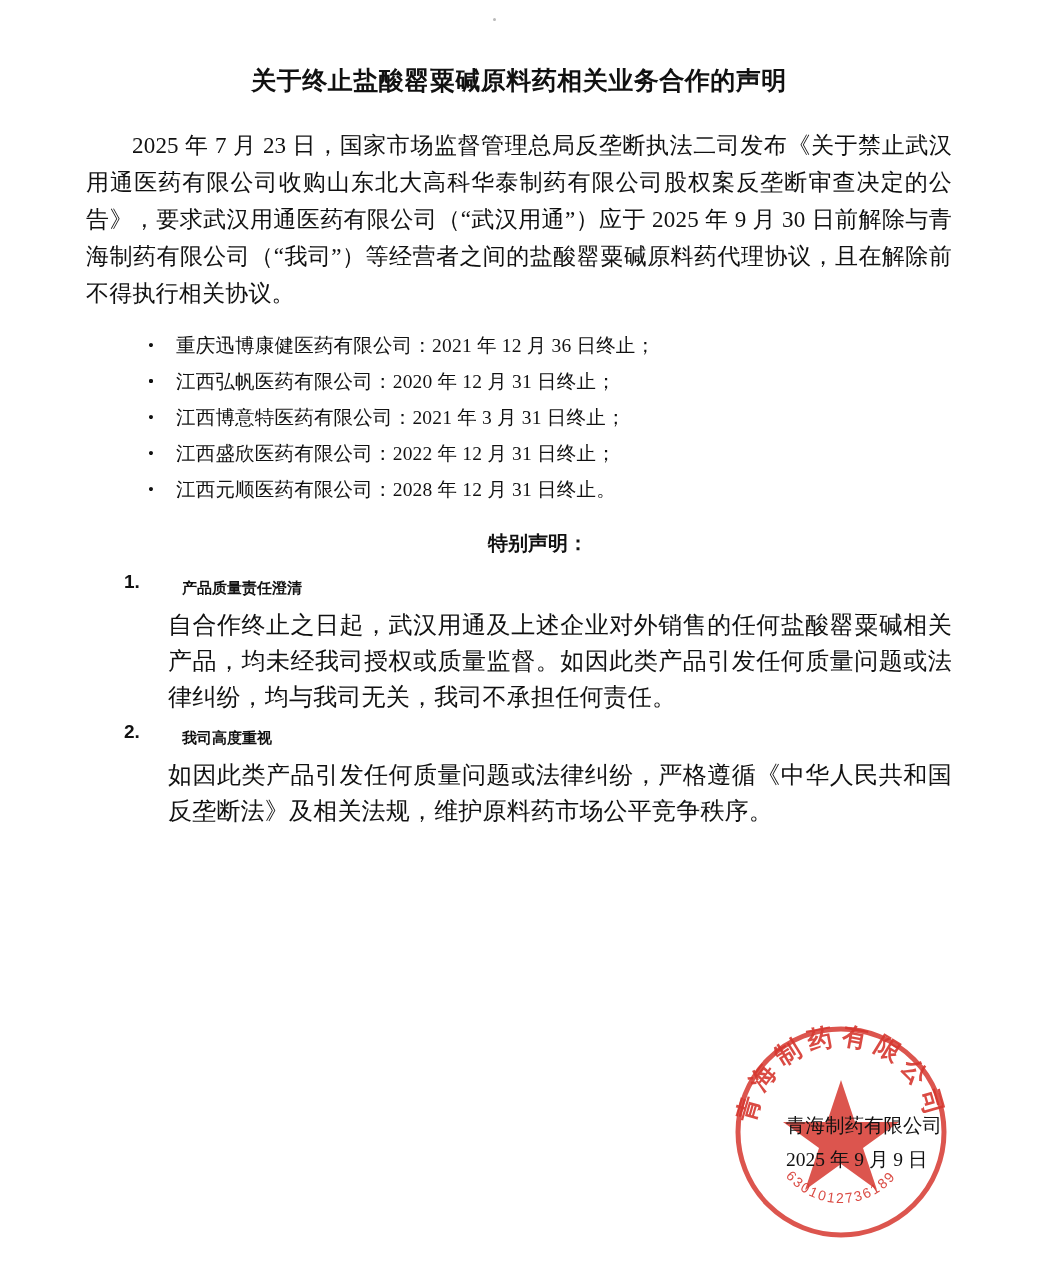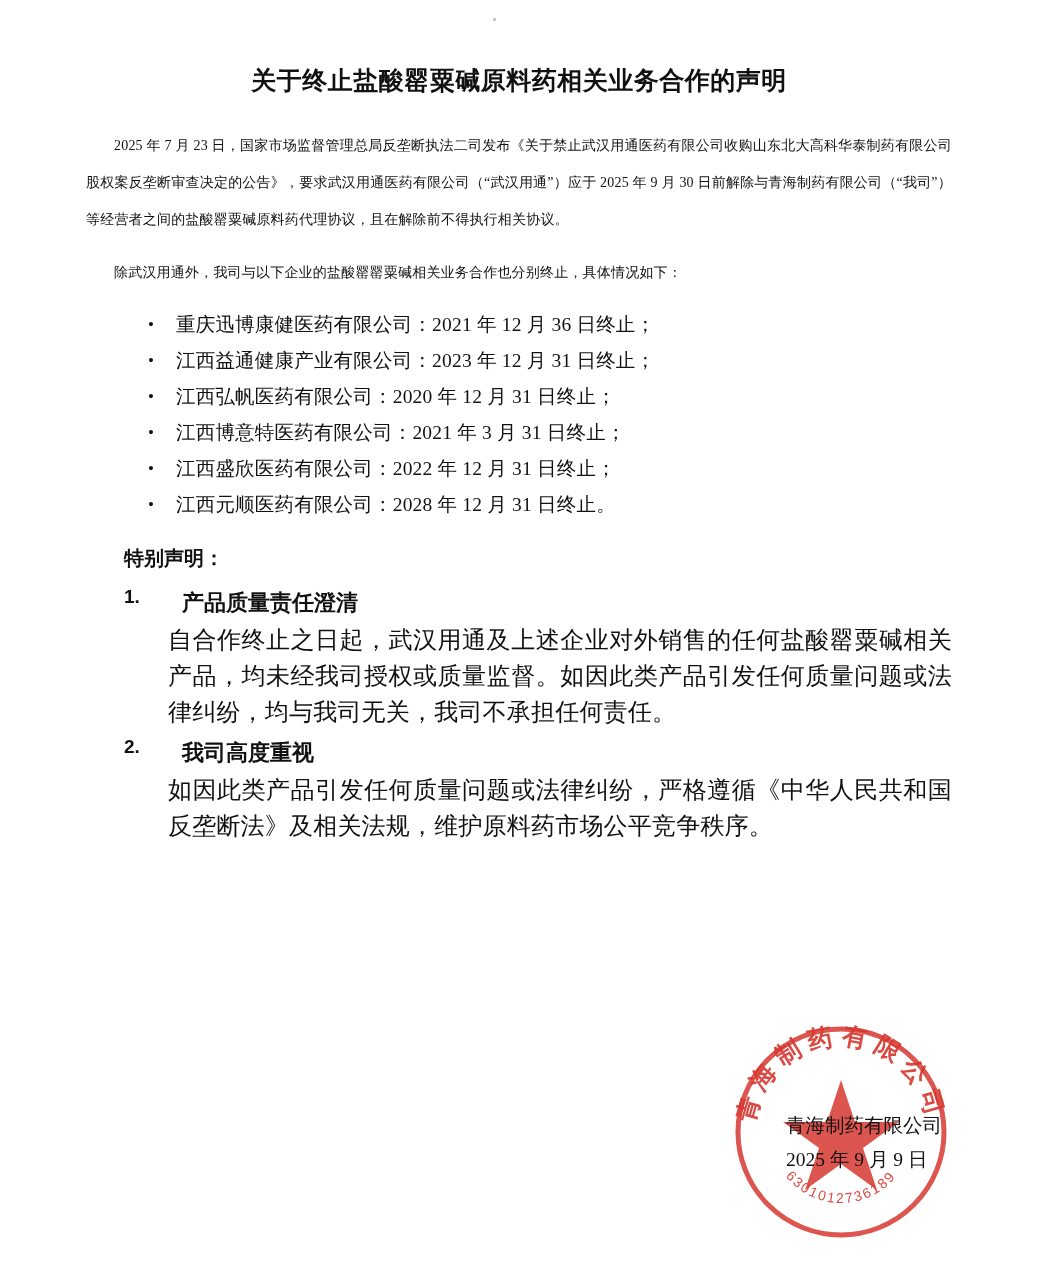--- a/index.html
+++ b/index.html
@@ -24,21 +24,21 @@
   }
   .doc-title {
     text-align: center;
     font-size: 25px;
     font-weight: bold;
     letter-spacing: 0.5px;
     margin: 24px 0 30px 0;
     font-family: "Liberation Sans", "DejaVu Sans", sans-serif;
   }
   p.para {
-    font-size: 14px;
+    font-size: 23px;
     line-height: 37px;
     margin: 0 0 16px 0;
     text-align: justify;
     text-indent: 2em;
     letter-spacing: 0.2px;
   }
   ul.company-list {
     list-style: none;
     margin: 10px 0 22px 0;
     padding: 0 0 0 56px;
@@ -56,20 +56,21 @@
     top: 0;
     font-size: 17px;
     line-height: 36px;
   }
   .special-heading {
     font-size: 20px;
     font-weight: bold;
     margin: 14px 0 14px 0;
     padding-left: 38px;
     font-family: "Liberation Sans", "DejaVu Sans", sans-serif;
+    text-align: center;
   }
   ol.numbered {
     list-style: none;
     counter-reset: item;
     margin: 0;
     padding: 0 0 0 38px;
   }
   ol.numbered > li {
     counter-increment: item;
     margin-bottom: 6px;
@@ -79,21 +80,21 @@
   ol.numbered > li .num {
     position: absolute;
     left: 0;
     top: 0;
     font-weight: bold;
     font-size: 19px;
     font-family: "Liberation Sans", "DejaVu Sans", sans-serif;
   }
   ol.numbered > li .item-title {
     font-weight: bold;
-    font-size: 22px;
+    font-size: 15px;
     line-height: 34px;
     display: block;
     margin-bottom: 2px;
     padding-left: 14px;
     font-family: "Liberation Sans", "DejaVu Sans", sans-serif;
   }
   ol.numbered > li .item-body {
     font-size: 24px;
     line-height: 36px;
     display: block;
@@ -129,25 +130,24 @@
 </head>
 <body>
 
 <div class="page">
 
   <div class="dot-artifact" style="left:493px; top:18px;"></div>
 
   <h1 class="doc-title">关于终止盐酸罂粟碱原料药相关业务合作的声明</h1>
 
   <p class="para">2025 年 7 月 23 日，国家市场监督管理总局反垄断执法二司发布《关于禁止武汉用通医药有限公司收购山东北大高科华泰制药有限公司股权案反垄断审查决定的公告》，要求武汉用通医药有限公司（“武汉用通”）应于 2025 年 9 月 30 日前解除与青海制药有限公司（“我司”）等经营者之间的盐酸罂粟碱原料药代理协议，且在解除前不得执行相关协议。</p>
-  <p class="para">除武汉用通外，我司与以下企业的盐酸罂罂粟碱相关业务合作也分别终止，具体情况如下：</p>
 
   <ul class="company-list">
     <li><span class="bullet">•</span><span>重庆迅博康健医药有限公司：2021 年 12 月 36 日终止；</span></li>
-    <li><span class="bullet">•</span><span>江西益通健康产业有限公司：2023 年 12 月 31 日终止；</span></li>
+    <li><span class="bullet">•</span></li>
     <li><span class="bullet">•</span><span>江西弘帆医药有限公司：2020 年 12 月 31 日终止；</span></li>
     <li><span class="bullet">•</span><span>江西博意特医药有限公司：2021 年 3 月 31 日终止；</span></li>
     <li><span class="bullet">•</span><span>江西盛欣医药有限公司：2022 年 12 月 31 日终止；</span></li>
     <li><span class="bullet">•</span><span>江西元顺医药有限公司：2028 年 12 月 31 日终止。</span></li>
   </ul>
 
   <div class="special-heading">特别声明：</div>
 
   <ol class="numbered">
     <li>

